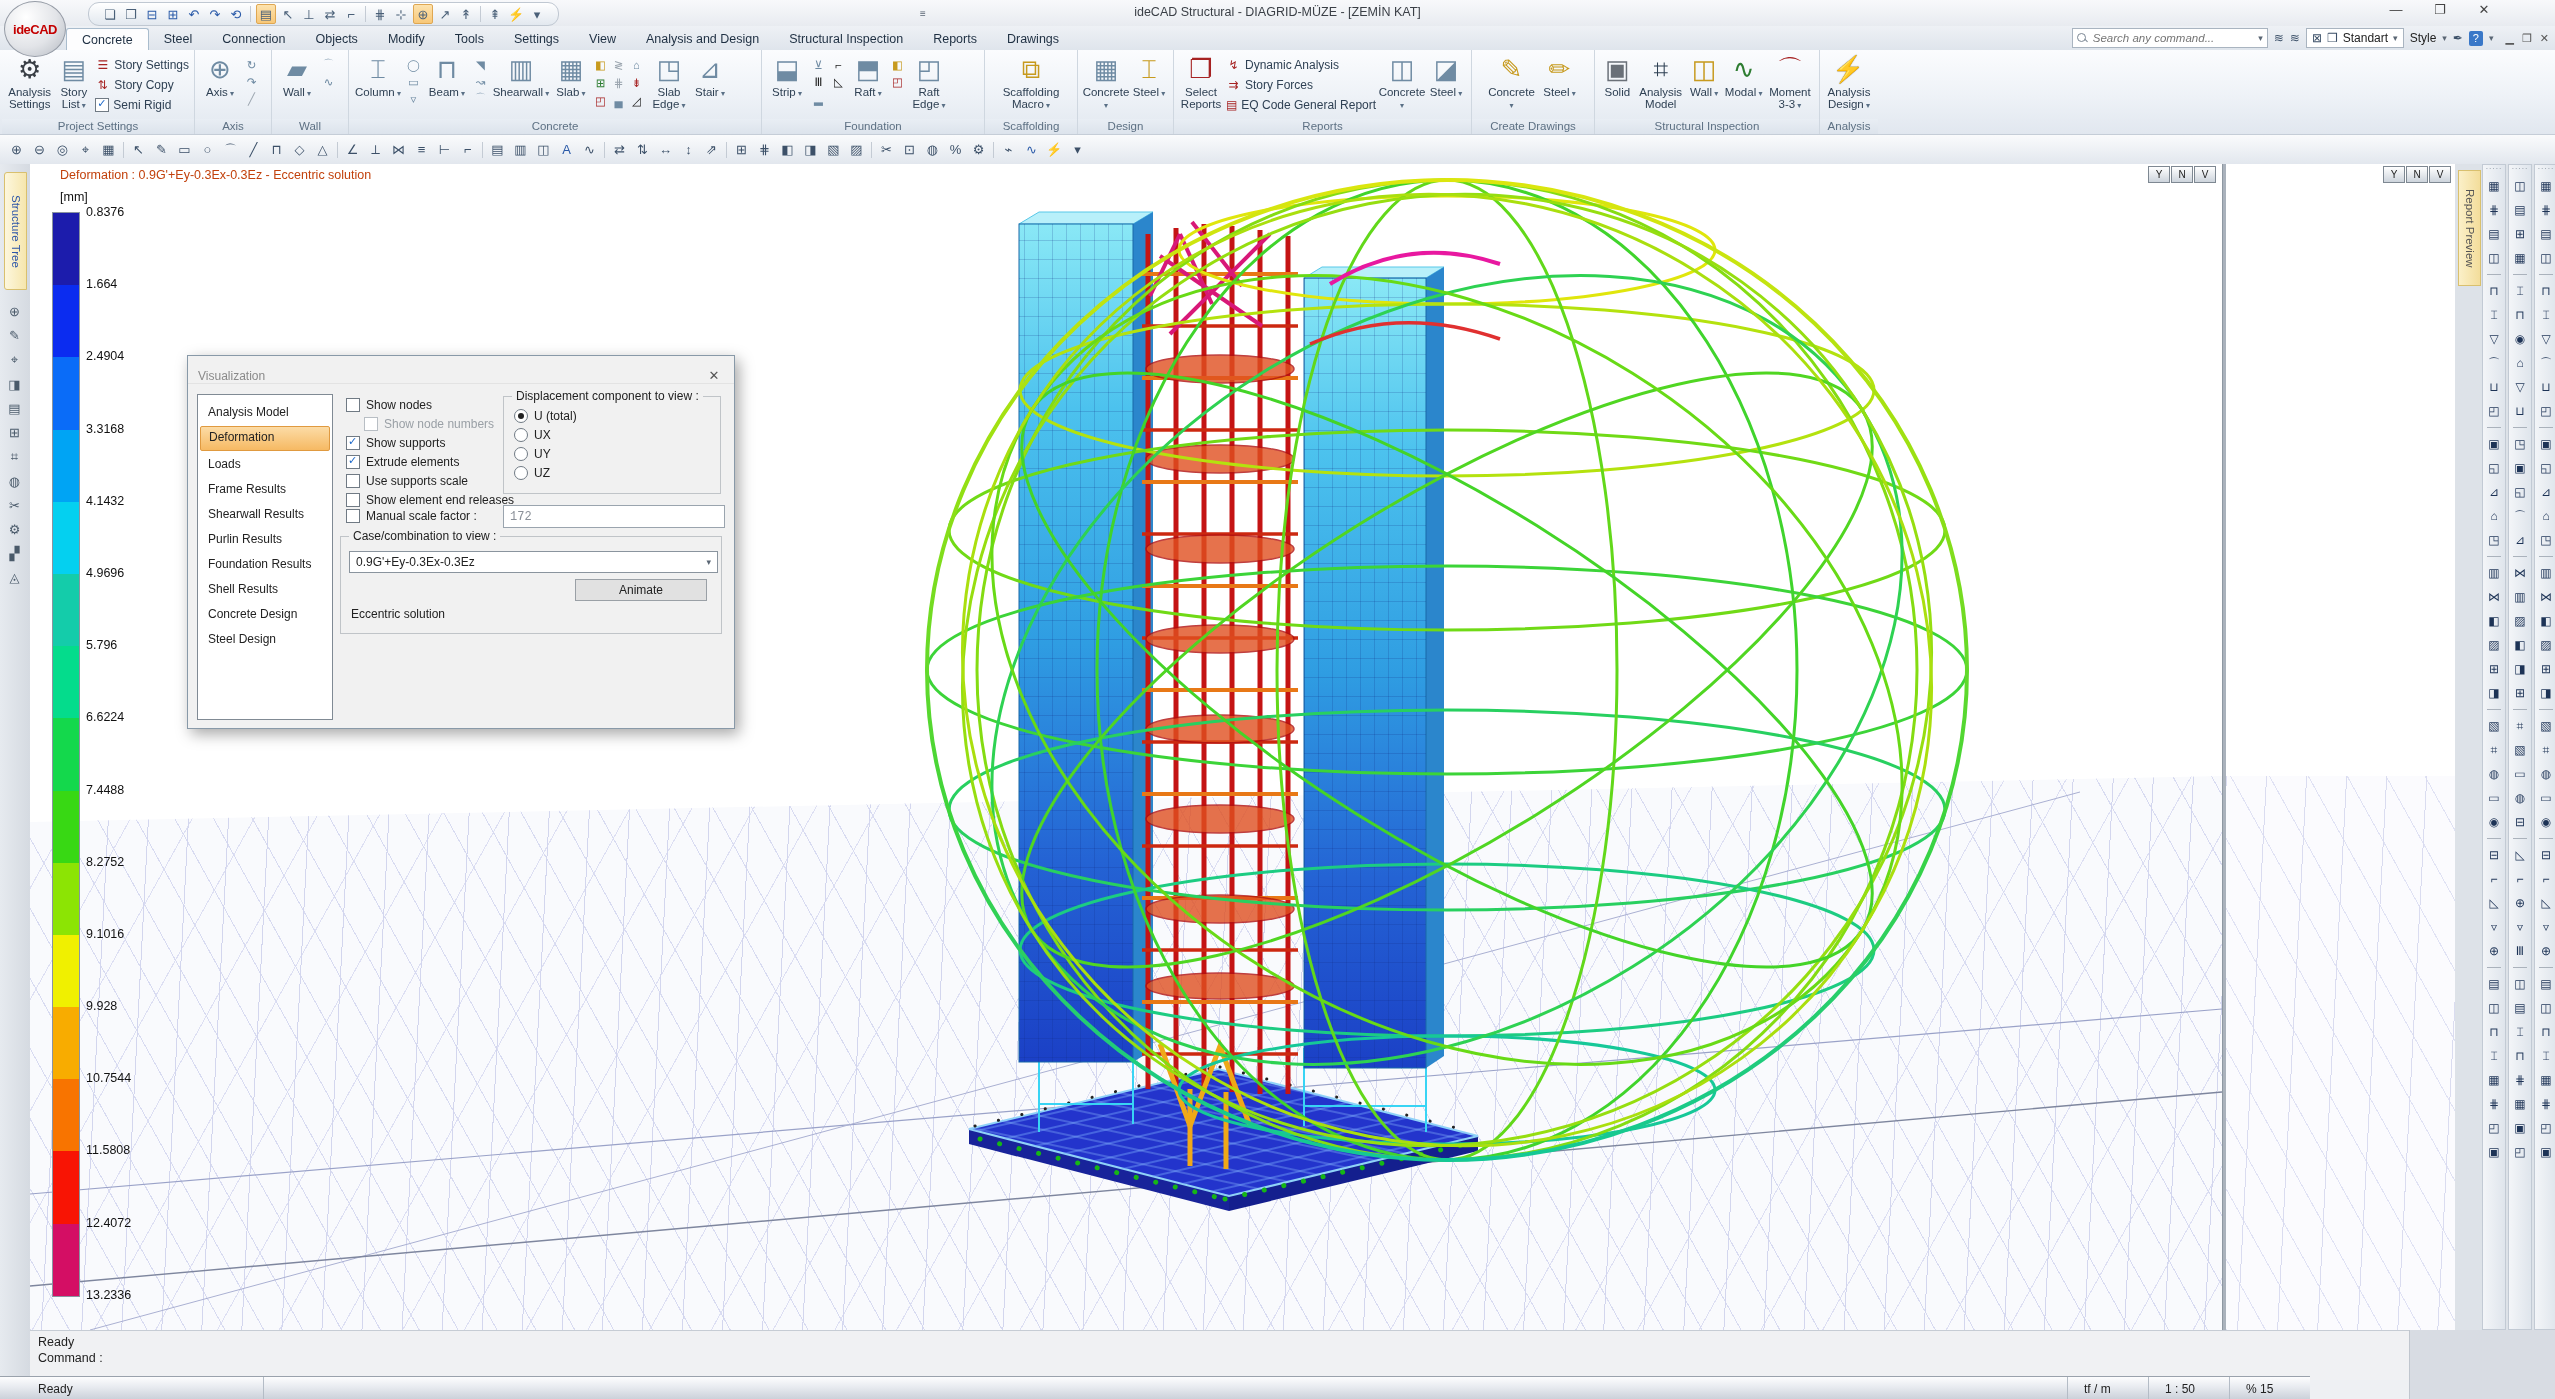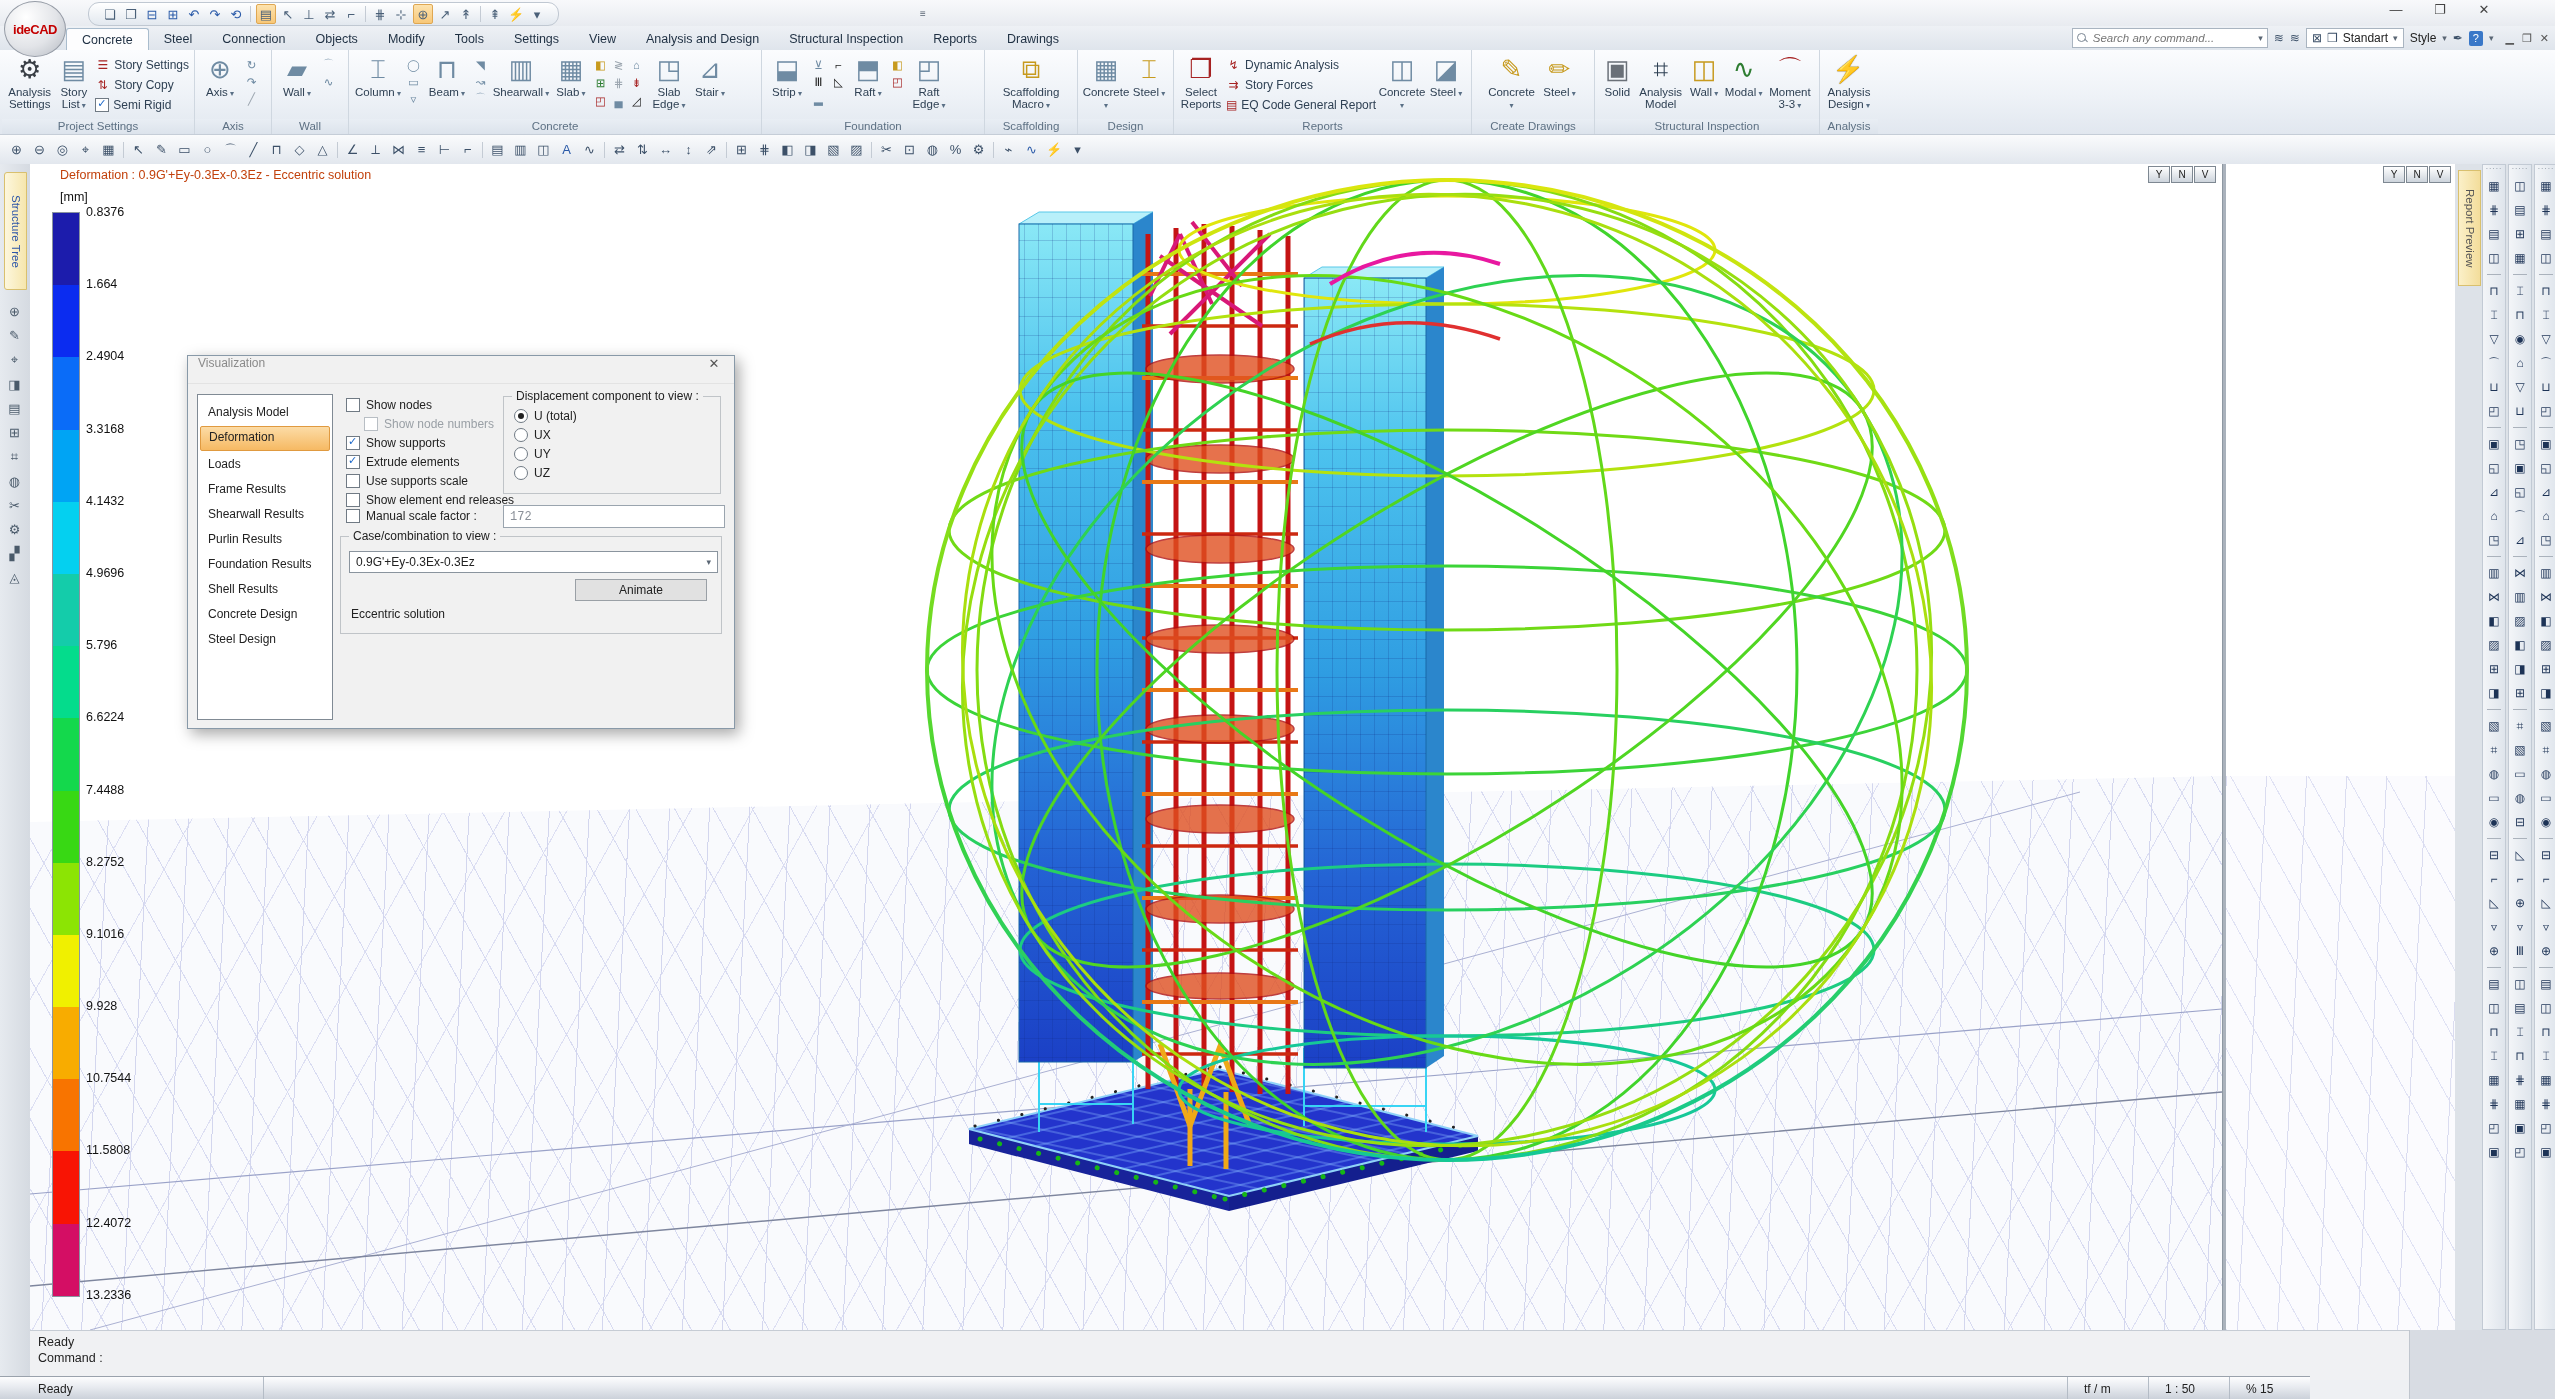--- a/index.html
+++ b/index.html
@@ -76,21 +76,21 @@
   .rfloor{position:absolute;left:0;top:612px;right:0;bottom:0;background:repeating-linear-gradient(93deg,#dadcf0 0 1px,transparent 1px 40px),repeating-linear-gradient(61deg,#e0e2f4 0 1px,transparent 1px 34px),#fbfbfe;}
   .reporttab{position:absolute;left:2458px;top:6px;width:21px;height:114px;background:linear-gradient(90deg,#fbf0c8,#f3dd9b);border:1px solid #d9c06e;display:flex;align-items:center;justify-content:center;}
   .reporttab span{writing-mode:vertical-rl;font-size:11.5px;color:#555;}
   .rtools{position:absolute;left:2482px;top:0;height:1166px;display:flex;gap:2px;}
   .rtcol{width:22px;background:linear-gradient(90deg,#f3f5f8,#dfe5ec);border:1px solid #c2cad4;display:flex;flex-direction:column;align-items:center;padding-top:1px;}
   .grip{font-size:7px;color:#8a94a0;letter-spacing:1px;height:8px;line-height:6px;}
   .rtcol .ri2{height:24px;display:flex;align-items:center;justify-content:center;font-size:12px;color:#1d3356;}
   .rtcol .sp2{width:14px;height:1px;background:#aab2bc;margin:4px 0;}
   
   .dlg{position:absolute;left:187px;top:355px;width:546px;height:372px;background:#f1f1f1;border:1px solid #8899a8;box-shadow:4px 5px 14px rgba(0,0,0,0.35);z-index:40;}
-  .dlg-tb{height:27px;display:flex;align-items:flex-start;padding:0 10px;background:#f1f1f1;border-bottom:1px solid #e3e3e3;}
+  .dlg-tb{height:27px;display:flex;align-items:flex-end;padding:0 10px;background:#f1f1f1;border-bottom:1px solid #e3e3e3;}
   .dlg-tb .t{flex:1;color:#8a8a8a;font-size:12px;}
   .dlg-x{color:#555;font-size:13px;width:20px;text-align:center;}
   .dlg-list{position:absolute;left:9px;top:38px;width:134px;height:320px;background:#fff;border:1px solid #808a94;padding-top:4px;}
   .dlg-item{height:23px;line-height:23px;padding-left:8px;margin:2px 2px;font-size:12px;color:#222;}
   .dlg-item.sel{background:linear-gradient(#fcdca6,#f6b963);border:1px solid #e09a40;border-radius:2px;line-height:21px;}
   .chkcol{position:absolute;left:158px;top:42px;display:flex;flex-direction:column;gap:6px;}
   .chk{display:flex;align-items:center;gap:6px;font-size:12px;color:#222;height:13px;}
   .chk.sub{margin-left:18px;color:#9aa0a6;}
   .chk.sub .cb{border-color:#b8bec4;}
   .mrow{position:absolute;left:158px;top:153px;display:flex;align-items:center;gap:6px;font-size:12px;}
@@ -187,20 +187,21 @@
           <span>⇞</span>
         </span>
         <span class="qi c-gold">
           <span>⚡</span>
         </span>
         <span class="qi c-dim">
           <span>▾</span>
         </span>
     </div>
     <span class="qat-more">≡</span>
+    <div class="wtitle">ideCAD Structural - DIAGRID-MÜZE - [ZEMİN KAT]</div>
     <div class="wbtns">
       <span><span>—</span></span>
         <span><span>❐</span></span>
         <span><span>✕</span></span>
     </div>
   </div>
   <div class="logo">
       <b>ideCAD</b>
     </div>
 

